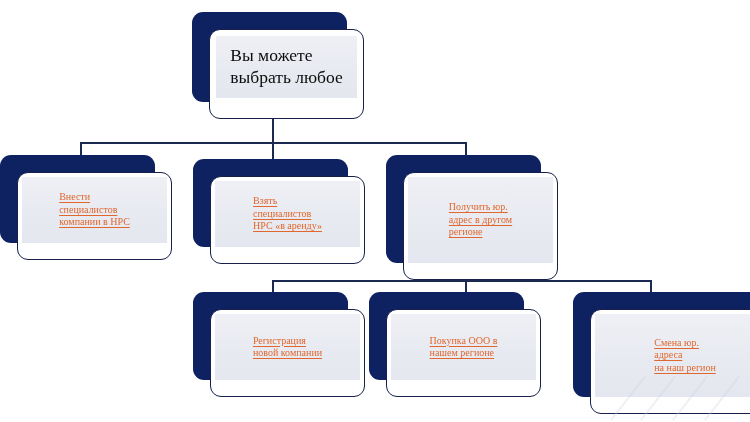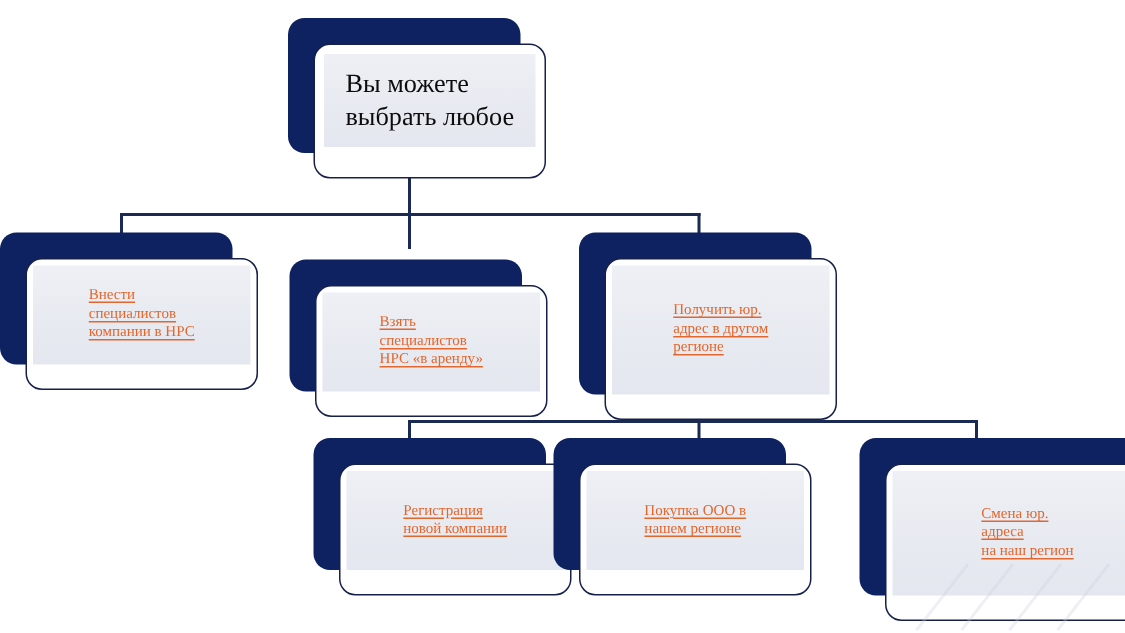--- a/index.html
+++ b/index.html
@@ -143,21 +143,21 @@
     <div class="shadow"></div>
     <div class="card">
       <div class="inner">
         <div class="label">Внести
 специалистов
 компании в НРС</div>
       </div>
     </div>
   </div>
 
-  <div class="node branch" style="left:193px; top:173px; width:155px; height:88px;">
+  <div class="node branch" style="left:193px; top:159px; width:155px; height:88px;">
     <div class="shadow"></div>
     <div class="card">
       <div class="inner">
         <div class="label">Взять
 специалистов
 НРС «в аренду»</div>
       </div>
     </div>
   </div>
 
@@ -165,21 +165,21 @@
     <div class="shadow"></div>
     <div class="card">
       <div class="inner">
         <div class="label">Получить юр.
 адрес в другом
 регионе</div>
       </div>
     </div>
   </div>
 
-  <div class="node branch" style="left:193px; top:292px; width:155px; height:88px;margin-left:16px;">
+  <div class="node branch" style="left:193px; top:292px; width:155px; height:88px;">
     <div class="shadow"></div>
     <div class="card">
       <div class="inner">
         <div class="label">Регистрация
 новой компании</div>
       </div>
     </div>
   </div>
 
   <div class="node branch" style="left:369px; top:292px; width:155px; height:88px;">

